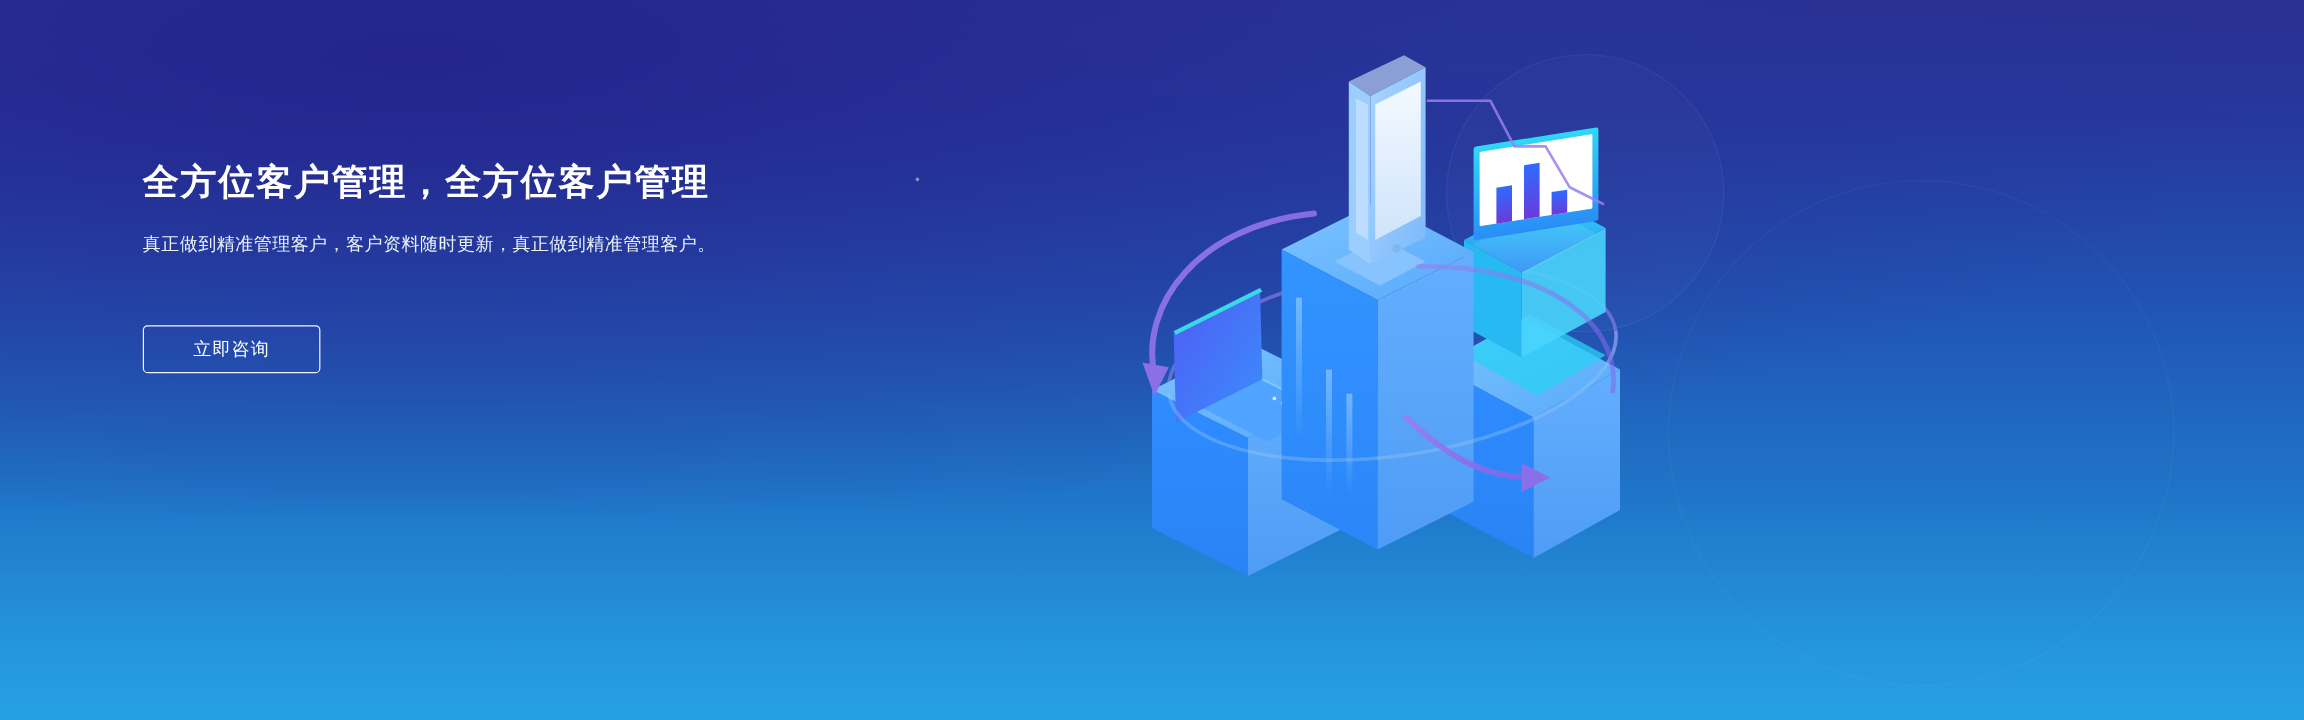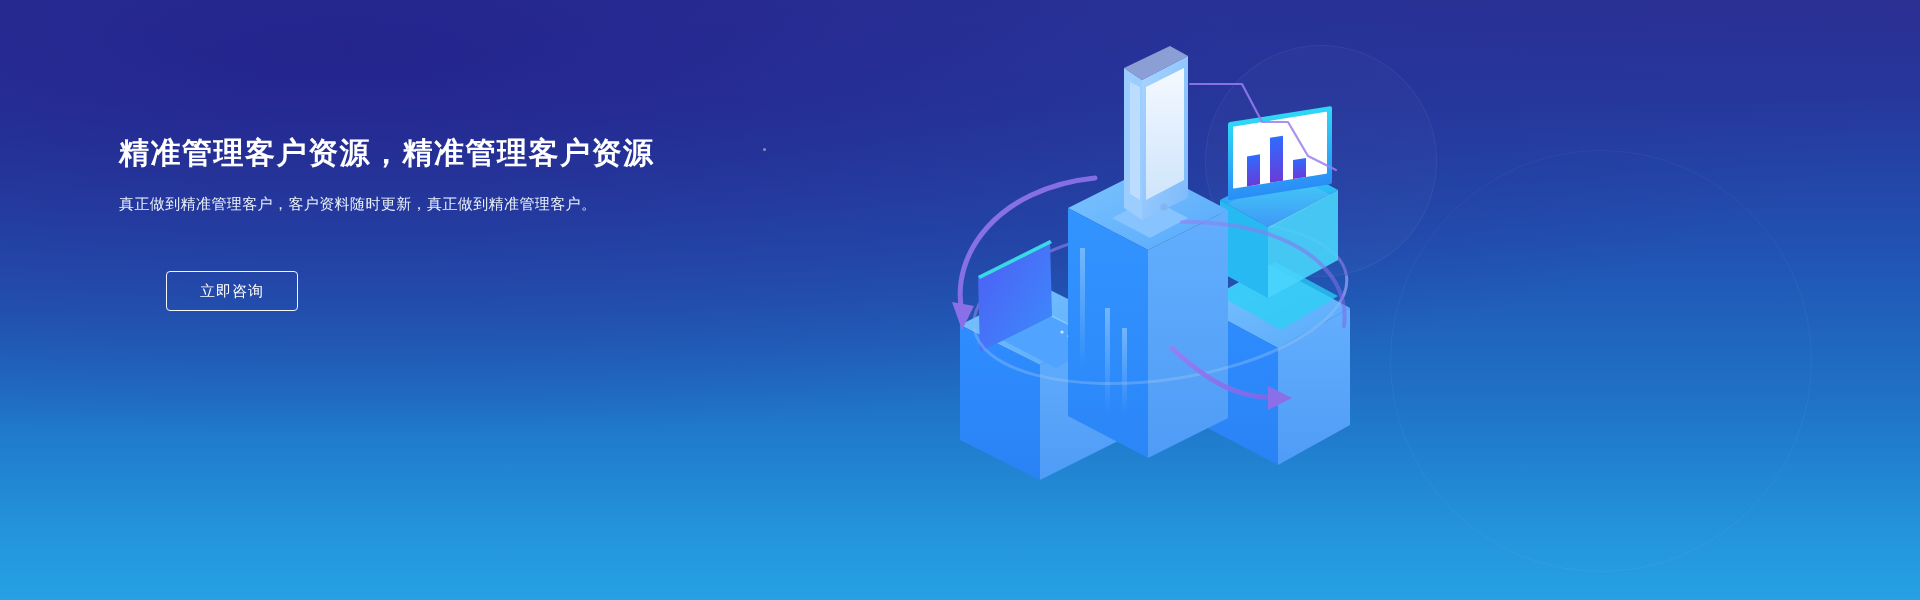--- a/index.html
+++ b/index.html
@@ -25,42 +25,42 @@
   .title{
     font-size:30px;line-height:40px;font-weight:bold;color:#ffffff;
     letter-spacing:1.5px;margin:0 0 20px 0;white-space:nowrap;
   }
   .subtitle{
     font-size:15px;line-height:22px;color:#eaf2fb;
     margin:0;width:482px;letter-spacing:0.4px;font-weight:400;
   }
   .cta{
     position:absolute;left:0;top:138px;
-    width:132px;height:40px;border:1px solid rgba(255,255,255,0.95);
+    width:148px;height:40px;border:1px solid rgba(255,255,255,0.95);
     border-radius:4px;background:transparent;color:#ffffff;
     font-size:15px;letter-spacing:1px;cursor:pointer;
     font-family:"Liberation Sans","DejaVu Sans",sans-serif;
-    display:flex;align-items:center;justify-content:center;padding:0;margin-left:47px;
+    display:flex;align-items:center;justify-content:center;padding:0;
   }
 
   
   .art{position:absolute;left:940px;top:40px;width:440px;height:470px;}
   .art svg{display:block;}
 </style>
 </head>
 <body>
 
 <div class="banner">
 
   <div class="bg-circle bg-c1"></div>
   <div class="bg-circle bg-c2"></div>
   <div class="bg-dot"></div>
 
   <div class="copy">
-    <h1 class="title">精准管理客户资源，精准管理客户资源</h1>
+    <h1 class="title">全方位客户管理，全方位客户管理</h1>
     <p class="subtitle">真正做到精准管理客户，客户资料随时更新，真正做到精准管理客户。</p>
     <button class="cta">立即咨询</button>
   </div>
 
   <div class="art">
     <svg width="440" height="470" viewBox="0 0 440 470" xmlns="http://www.w3.org/2000/svg">
       <defs>
         <linearGradient id="gTopFace" x1="0" y1="0" x2="1" y2="1">
           <stop offset="0%" stop-color="#7dc4ff"></stop>
             <stop offset="100%" stop-color="#57a9fb"></stop>

